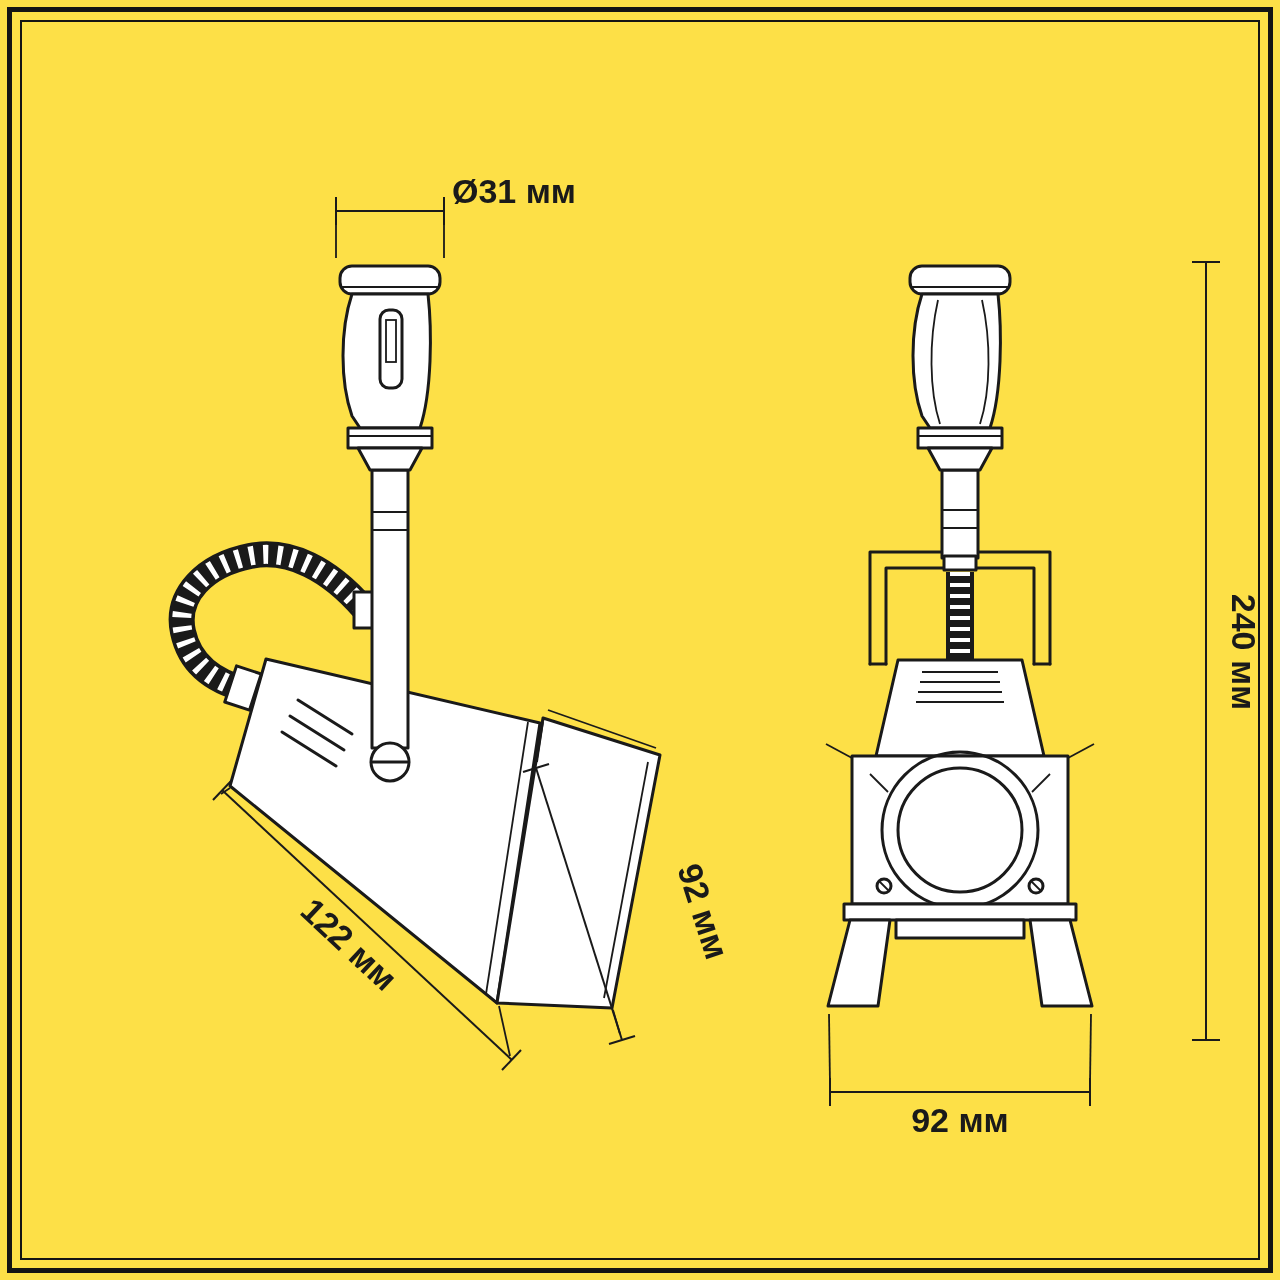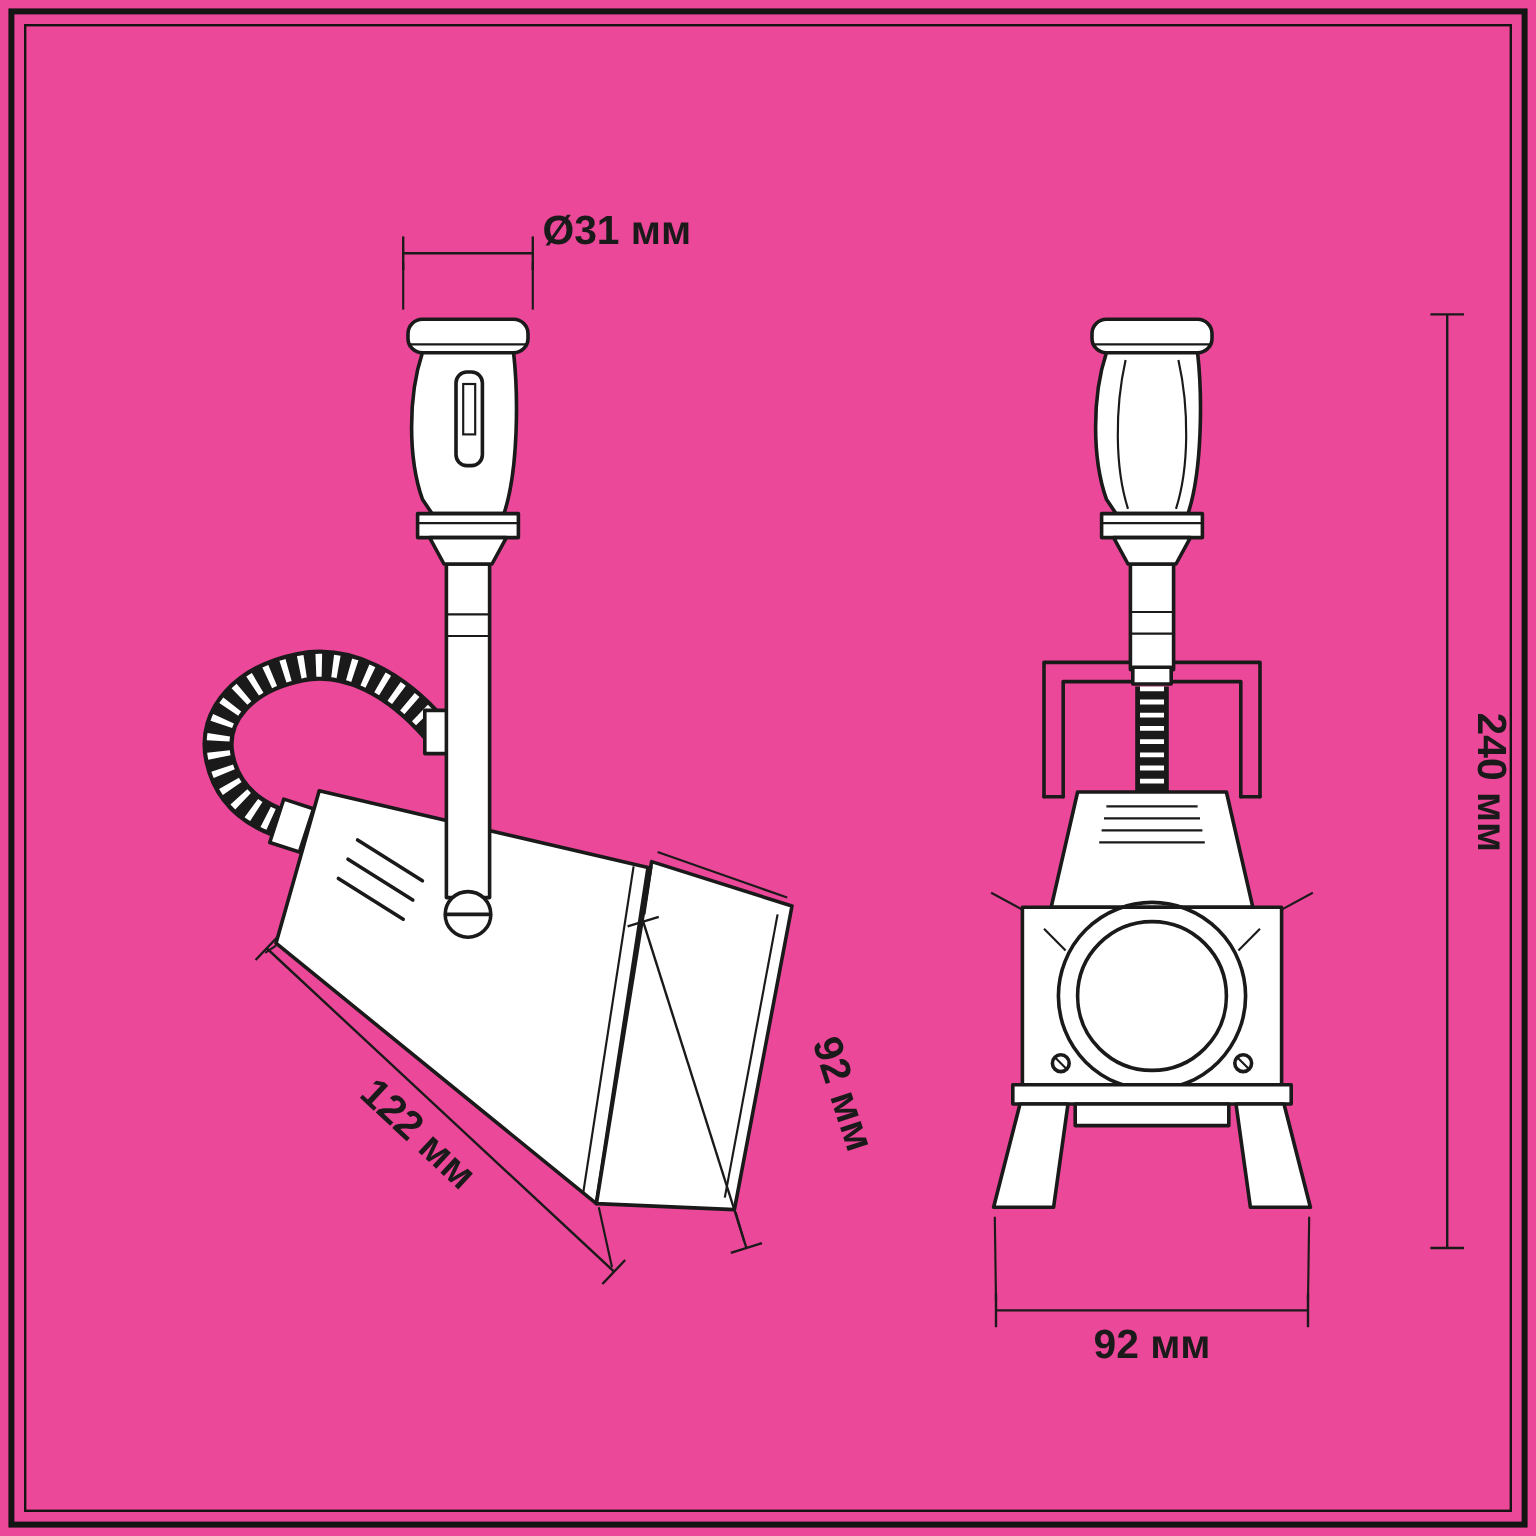--- a/index.html
+++ b/index.html
@@ -1,16 +1,16 @@
 <!DOCTYPE html>
 <html><head>
 <meta charset="utf-8">
 <style>
   html,body{margin:0;padding:0;background:#ffffff;}
-  .page{position:relative;width:1280px;height:1280px;background:#ec4899;overflow:hidden;
+  .page{position:relative;width:1280px;height:1280px;background:#fde047;overflow:hidden;
         font-family:"Liberation Sans",sans-serif;}
   .frame-outer{position:absolute;inset:7px;border:5px solid #141414;pointer-events:none;}
   .frame-inner{position:absolute;inset:20px;border:2px solid #141414;pointer-events:none;}
   svg{position:absolute;left:0;top:0;}
   .ln{stroke:#1a1a1a;stroke-width:3;fill:none;stroke-linejoin:round;stroke-linecap:round;}
   .fw{stroke:#1a1a1a;stroke-width:3;fill:#ffffff;stroke-linejoin:round;}
   .thin{stroke:#1a1a1a;stroke-width:1.8;fill:none;}
   .dim{stroke:#1a1a1a;stroke-width:2;fill:none;}
   .dimtxt{fill:#1a1a1a;font-family:"Liberation Sans",sans-serif;font-size:34px;font-weight:bold;}
 </style>

